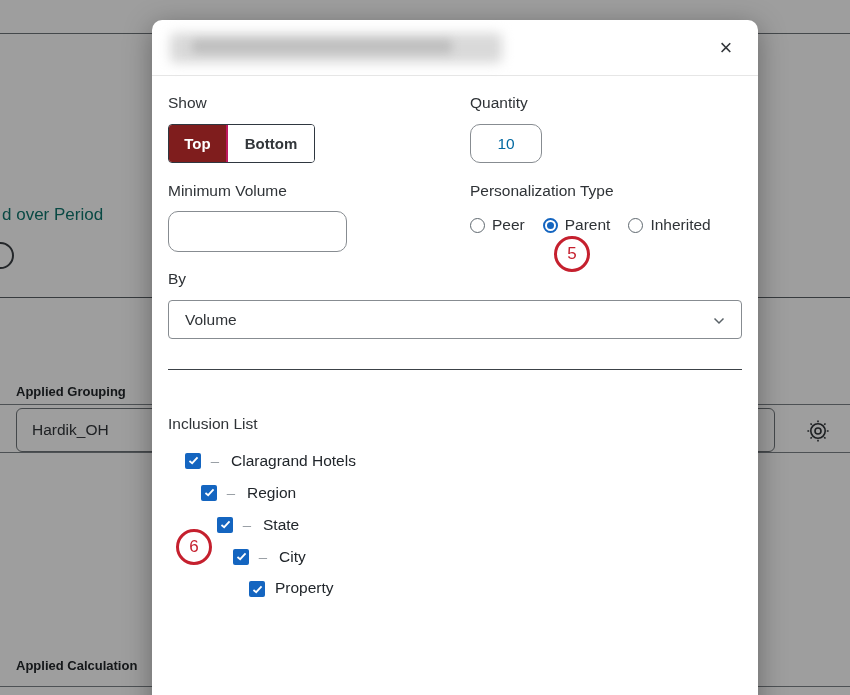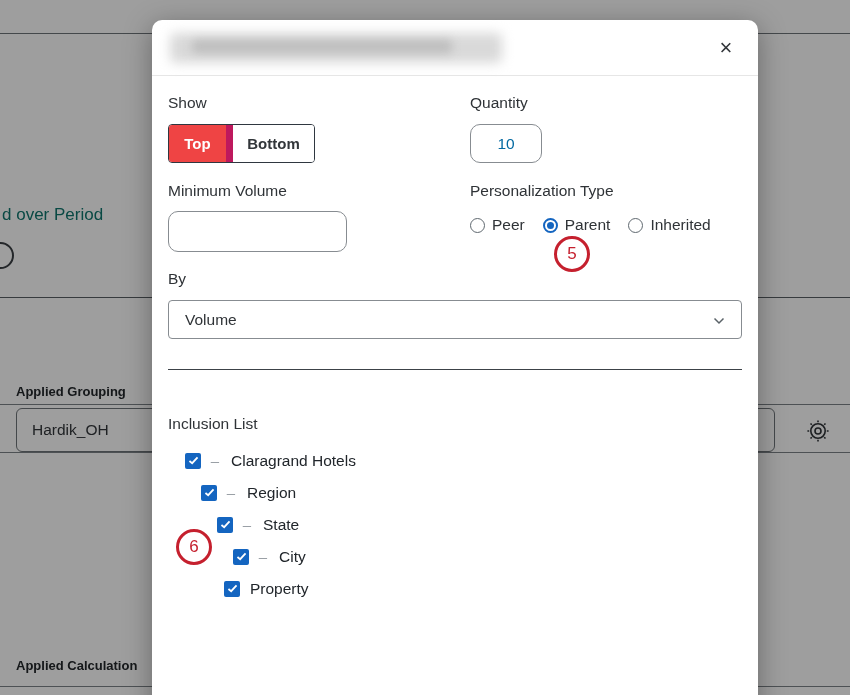--- a/index.html
+++ b/index.html
@@ -34,23 +34,23 @@
     display:flex; align-items:center; justify-content:center; font-size:22px;
     color:#32363a; cursor:pointer; background:none; border:none; line-height:1; }
 
   .field-label { position:absolute; font-size:15.5px; color:#2f3337; }
 
   
   .segmented { position:absolute; left:16px; top:104px; height:39px; display:flex;
     border:1px solid #2f3740; border-radius:4px; overflow:hidden; }
   .seg-btn { height:100%; display:flex; align-items:center; justify-content:center;
     font-size:15px; font-weight:700; cursor:pointer; border:none; background:#fff; color:#32363a; }
-  .seg-btn.selected { background:#ef4444; color:#fff; }
+  .seg-btn.selected { background:#7f1d1d; color:#fff; }
   .seg-btn.top { width:57px; }
-  .seg-btn.bottom { width:88px; border-left:7px solid #be185d; }
+  .seg-btn.bottom { width:88px; border-left:2px solid #be185d; }
 
   .text-input { position:absolute; border:1px solid #878c91; border-radius:10px;
     font-size:15.5px; color:#0369a1; font-family:"Liberation Sans", sans-serif; }
   .quantity-input { left:318px; top:104px; width:72px; height:39px; text-align:center; }
   .minvol-input { left:16px; top:191px; width:179px; height:41px; padding:0 12px; }
 
   
   .radio-row { position:absolute; left:318px; top:196px; display:flex; gap:18px; align-items:center; }
   .radio-opt { display:flex; align-items:center; gap:7px; cursor:pointer;text-align:center; }
   .radio-circle { width:15px; height:15px; border:1.5px solid #5f686f; border-radius:50%;
@@ -65,21 +65,21 @@
     border:1px solid #878c91; border-radius:4px; display:flex; align-items:center;
     padding:0 16px; font-size:15.5px; color:#2f3337; cursor:pointer; justify-content:space-between; }
 
   .section-divider { position:absolute; left:16px; top:349px; width:574px; height:1px; background:#3c4248; }
 
   
   .tree { position:absolute; left:33px; top:432px; }
   .tree-row { display:flex; align-items:center; height:17px; margin-bottom:15px; }
   .tree-row.lvl0 { margin-left:0; } .tree-row.lvl1 { margin-left:16px; }
   .tree-row.lvl2 { margin-left:32px; } .tree-row.lvl3 { margin-left:48px; }
-  .tree-row.lvl4 { margin-left:39px; }
+  .tree-row.lvl4 { margin-left:64px;align-items:flex-end; }
   .checkbox { width:16px; height:16px; background:#1465c0; border-radius:2px;
     display:flex; align-items:center; justify-content:center; cursor:pointer; flex:0 0 auto; }
   .tree-dash { color:#9aa0a6; font-size:15px; margin-left:8px; width:12px; text-align:center; cursor:pointer; }
   .tree-dash.hidden { visibility:hidden; width:0; margin-left:0; }
   .tree-label { font-size:15.5px; color:#21262b; margin-left:10px; }
 
   
   .annot { position:absolute; width:36px; height:36px; border:3px solid #c5202e;
     border-radius:50%; display:flex; align-items:center; justify-content:center;
     color:#c5202e; font-size:17px; background:transparent; }

